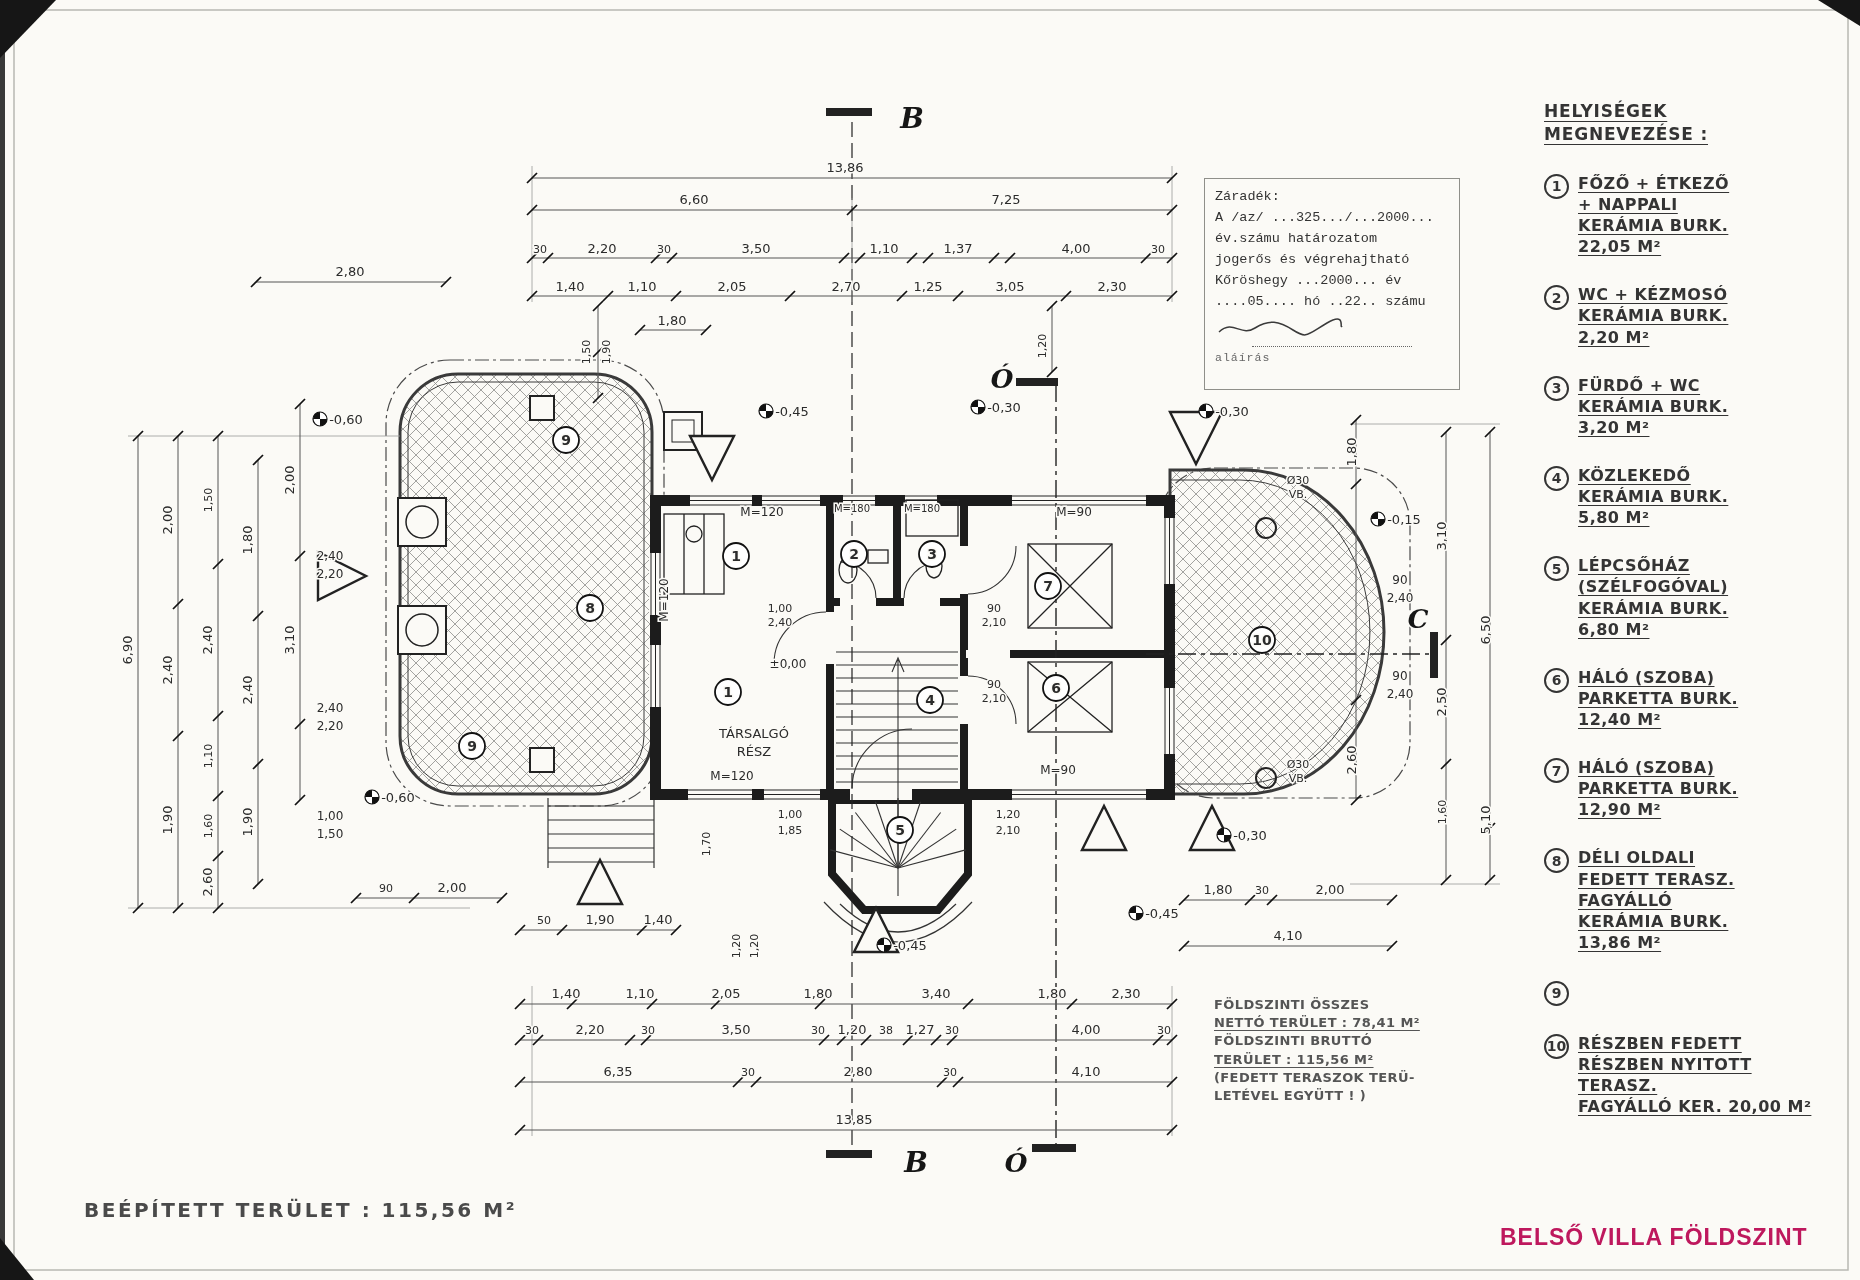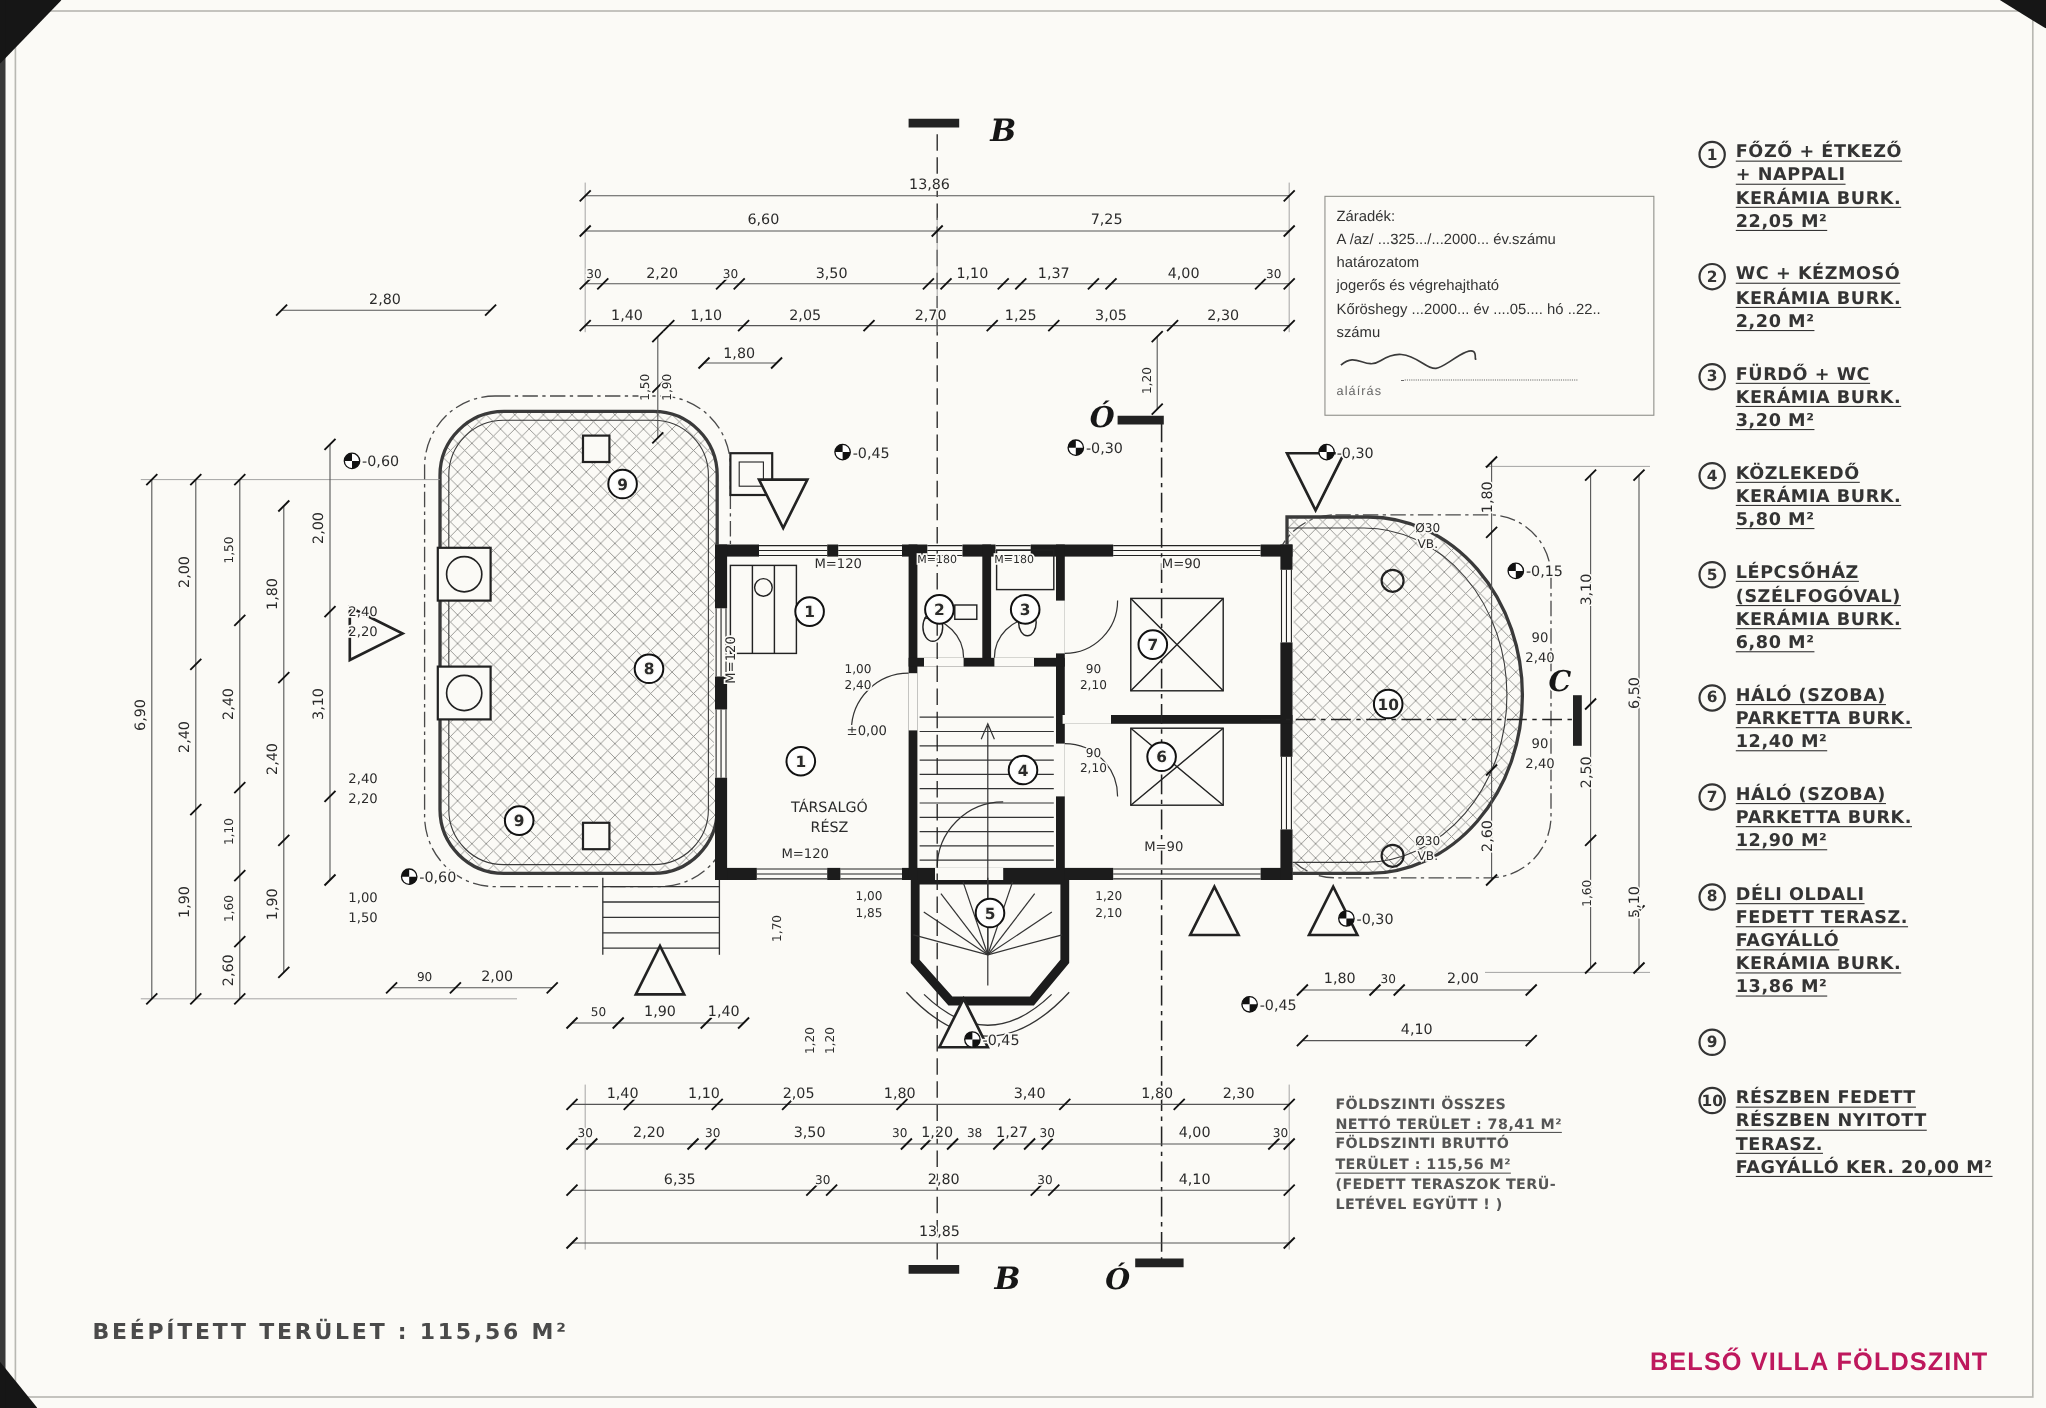--- a/index.html
+++ b/index.html
@@ -3,22 +3,22 @@
 <meta charset="utf-8">
 <style>
   *{margin:0;padding:0;box-sizing:border-box}
   html,body{width:1860px;height:1280px;background:#e9e9e6;font-family:"DejaVu Sans",sans-serif}
   .sheet{position:relative;width:1860px;height:1280px;background:#fbfaf6;overflow:hidden}
   svg.plan{position:absolute;left:0;top:0}
   svg text{font-family:"DejaVu Sans",sans-serif;fill:#2b2b2b;paint-order:stroke;stroke:#fbfaf6;stroke-width:3px}
   svg text.script{font-family:"DejaVu Serif",serif;font-style:italic;font-weight:bold;fill:#161616}
   #dims line{stroke:#555;stroke-width:1}
   #dims line.tick{stroke:#111;stroke-width:1.7}
-  .stamp{position:absolute;left:1204px;top:178px;width:300px;border:1px solid #8f8f8a;background:rgba(251,250,246,.95);
-         padding:8px 10px 11px;font-family:Liberation Sans, sans-serif;font-size:13.5px;color:#333;line-height:1.55}
+  .stamp{position:absolute;left:1204px;top:178px;width:256px;border:1px solid #8f8f8a;background:rgba(251,250,246,.95);
+         padding:8px 10px 22px;font-family:Liberation Mono, monospace;font-size:13.5px;color:#333;line-height:1.55}
   .sig{margin-top:4px;text-align:left}
   .sig-line{border-top:1.5px dotted #666;width:160px;margin:0 auto 2px}
   .sig-label{font-size:11.5px;color:#666;letter-spacing:1px}
   .legend{position:absolute;left:1544px;top:100px;width:308px;color:#343434}
   .legend-heading div{font-weight:bold;font-size:17px;letter-spacing:.8px;text-decoration:underline;text-underline-offset:4px;line-height:1.35}
   .legend-item{display:flex;gap:9px;margin-top:27px;align-items:flex-start}
   .legend-num{flex:0 0 auto;width:25px;height:25px;border:2px solid #343434;border-radius:50%;display:flex;align-items:center;justify-content:center;font-weight:bold;font-size:14px;margin-top:1px}
   .legend-text div{font-weight:bold;font-size:16px;letter-spacing:.5px;line-height:1.32;text-decoration:underline;text-underline-offset:3px}
   .area-note{position:absolute;left:1214px;top:996px;width:300px;font-weight:bold;font-size:13px;color:#555;line-height:1.4;letter-spacing:.4px}
   .area-note div.u{text-decoration:underline;text-underline-offset:3px}
@@ -587,20 +587,24 @@
     <div class="sig">
       <svg width="130" height="22" viewBox="0 0 130 22">
         <path d="M4,15 C18,2 26,20 40,11 S64,4 78,13 92,18 112,6 124,13 127,9" stroke="#3a3a3a" fill="none" stroke-width="1.5"></path>
       </svg>
       <div class="sig-line"></div>
       <div class="sig-label">aláírás</div>
     </div>
   </div>
 
   <div class="legend">
+    <div class="legend-heading">
+      <div>HELYISÉGEK</div>
+      <div>MEGNEVEZÉSE :</div>
+    </div>
     <div id="legend-items">
         <div class="legend-item">
           <span class="legend-num">1</span>
           <div class="legend-text">
             <div>FŐZŐ + ÉTKEZŐ</div>
             <div>+ NAPPALI</div>
             <div>KERÁMIA BURK.</div>
             <div>22,05 M²</div>
           </div>
         </div>

